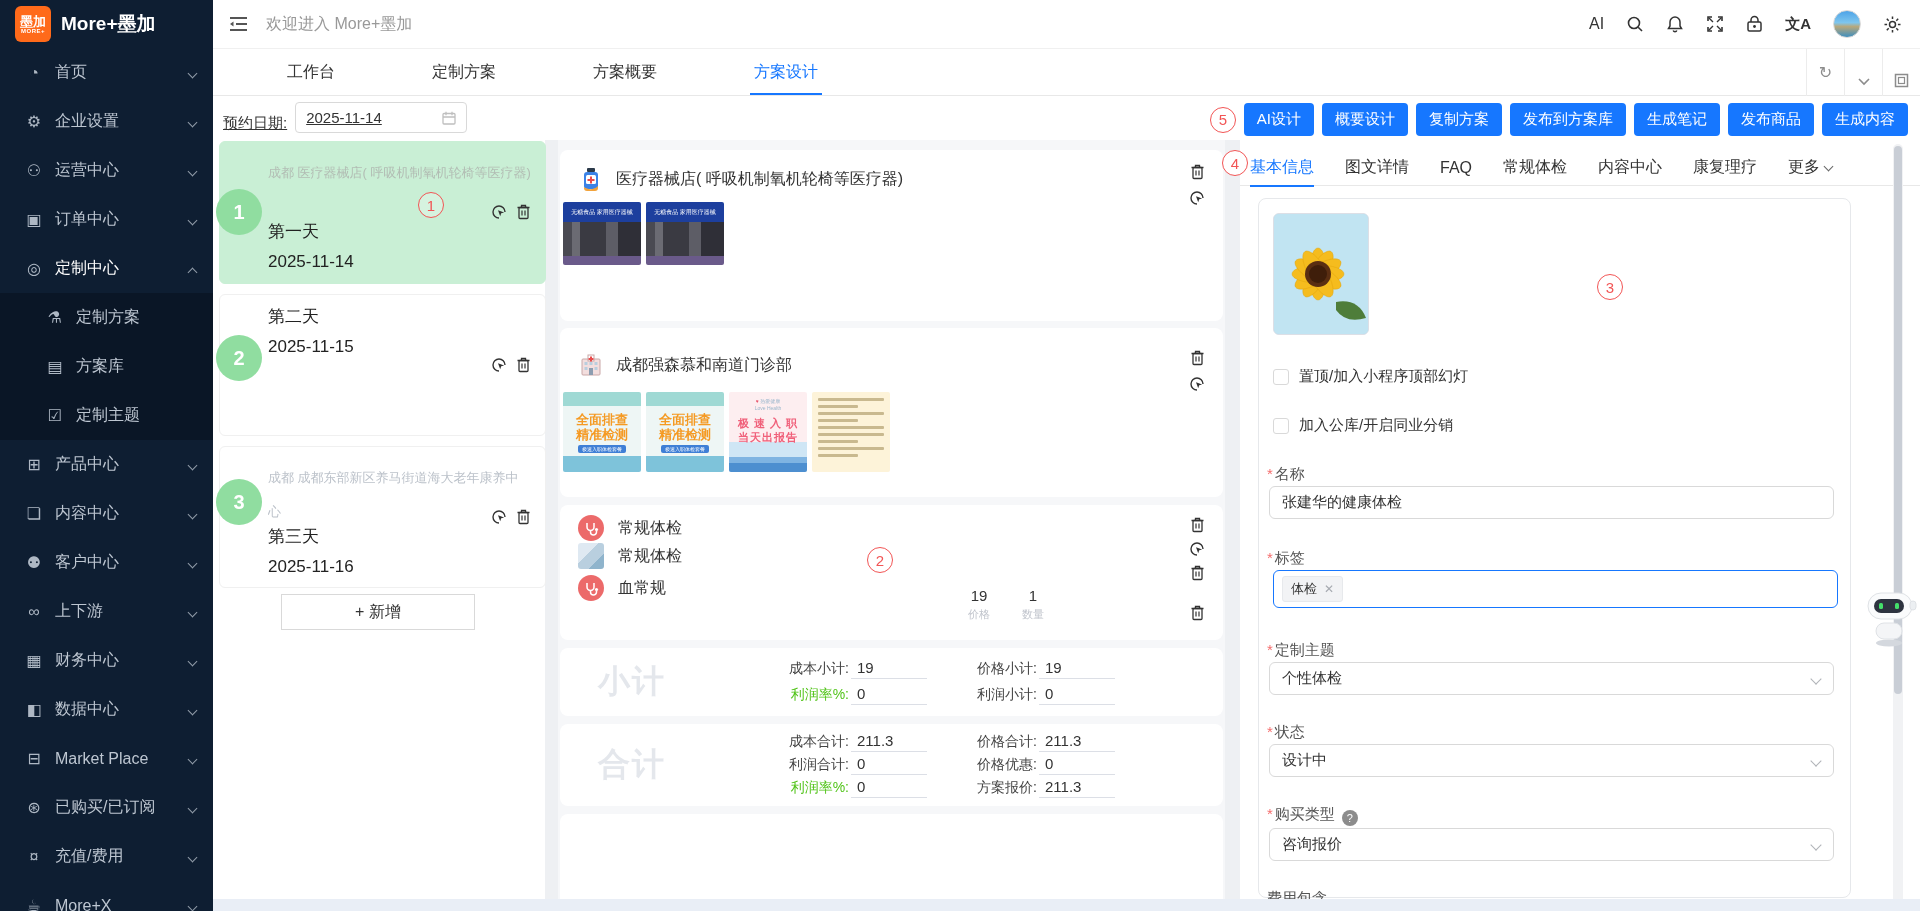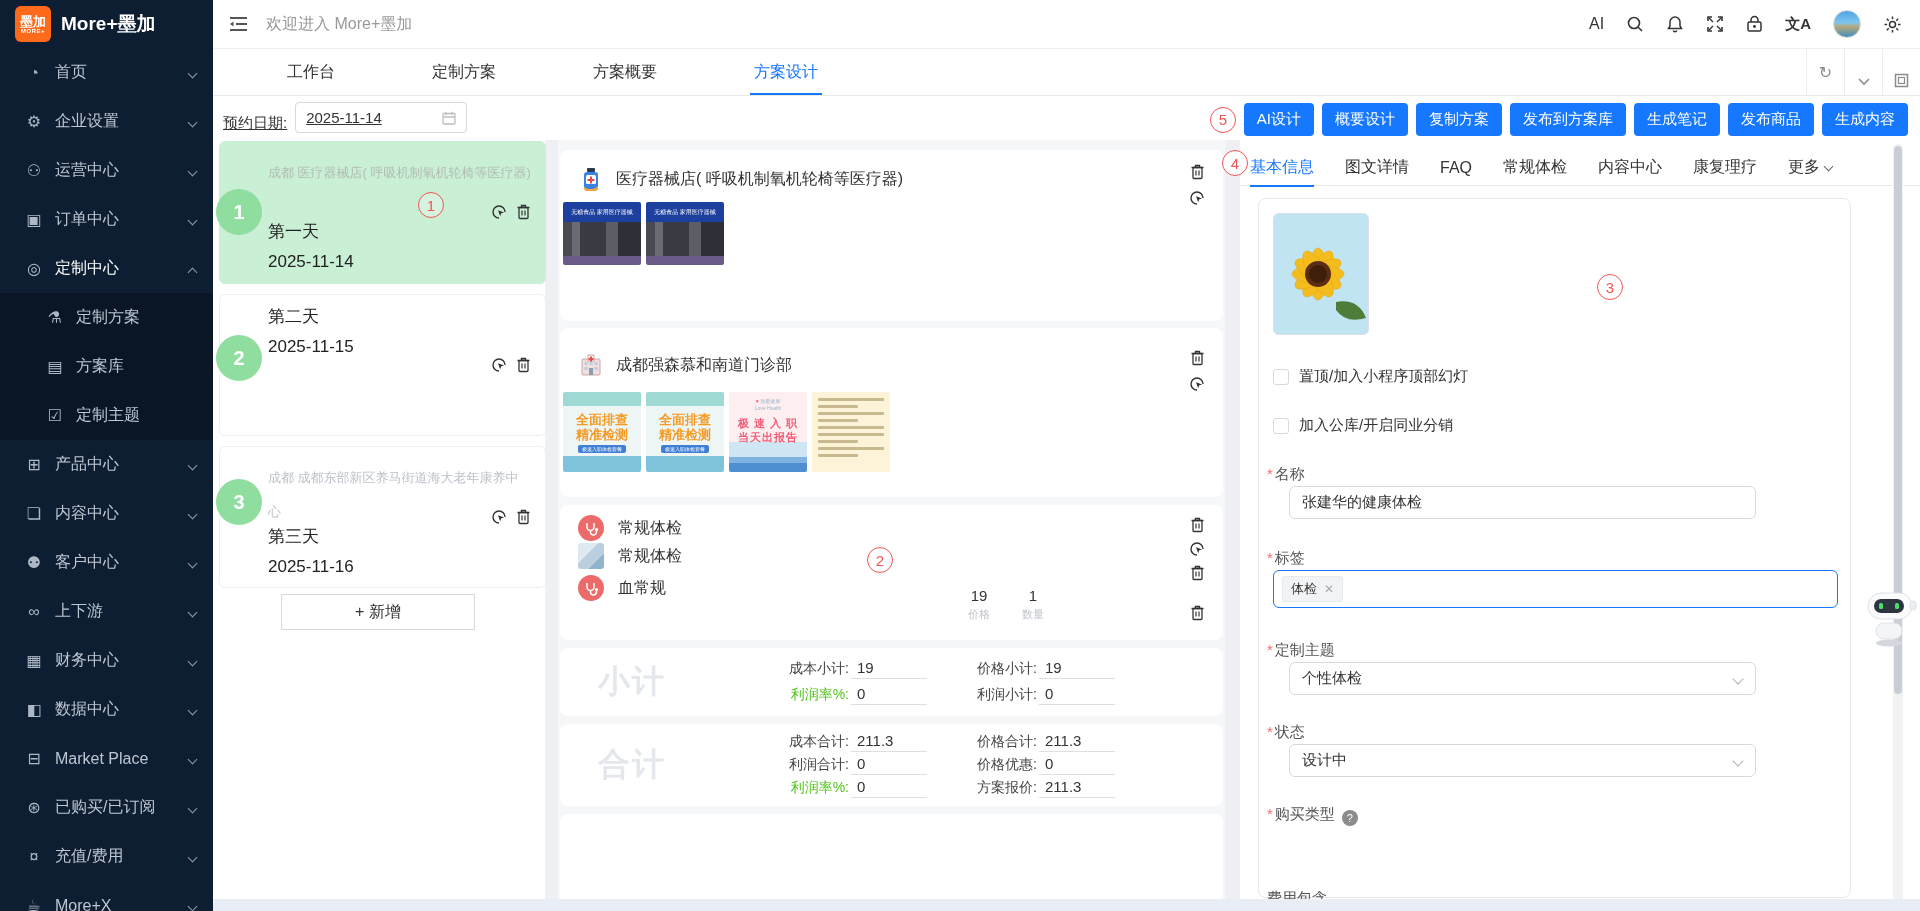--- a/index.html
+++ b/index.html
@@ -119,21 +119,21 @@
   .ptab.active::after { content:""; position:absolute; left:0; right:0; bottom:-1px; height:2px; background:#1677ff; }
   .ptab .chev2 { width:9px; height:9px; margin-left:5px; position:relative; }
   .ptab .chev2::before { content:""; position:absolute; left:0; top:0; width:6px; height:6px; border-right:1.3px solid #666; border-bottom:1.3px solid #666; transform:rotate(45deg); }
   .pcard { position:absolute; left:18px; top:58px; width:593px; height:700px; border:1px solid #e6e8eb; border-radius:8px; }
   .upload-box { position:absolute; left:14px; top:14px; width:96px; height:122px; border:1px solid #dcdfe6; border-radius:6px; overflow:hidden; background:#bfe0f0; }
   .cb-row { position:absolute; left:14px; display:flex; align-items:center; cursor:pointer; }
   .cb-box { width:16px; height:16px; border:1px solid #d9d9d9; border-radius:3px; background:#fff; margin-right:10px; }
   .cb-label { font-size:15px; color:#333; }
   .f-label { position:absolute; left:8px; font-size:15px; color:#555; }
   .f-label .req { color:#f56c6c; margin-right:2px; }
-  .f-input { position:absolute; left:30px; width:467px; height:33px; border:1px solid #d9d9d9; border-radius:6px; display:flex; align-items:center; padding:0 12px; font-size:15px; color:#333; background:#fff; }
+  .f-input { position:absolute; left:10px; width:565px; height:33px; border:1px solid #d9d9d9; border-radius:6px; display:flex; align-items:center; padding:0 12px; font-size:15px; color:#333; background:#fff; }
   .f-select { cursor:pointer; }
   .f-select .sel-chev { position:absolute; right:12px; top:12px; width:9px; height:9px; }
   .f-select .sel-chev::before { content:""; position:absolute; width:7px; height:7px; border-right:1.4px solid #b0b3b8; border-bottom:1.4px solid #b0b3b8; transform:rotate(45deg); }
   .tagbox { position:absolute; left:14px; width:565px; height:38px; border:1.5px solid #1677ff; border-radius:6px; display:flex; align-items:center; padding:0 8px; background:#fff; }
   .tagchip { background:#f2f3f5; border:1px solid #e7e9ec; border-radius:3px; padding:3px 8px; font-size:13px; color:#333; display:flex; align-items:center; gap:7px; }
   .tagchip .x { color:#a6aab0; font-size:12px; cursor:pointer; }
   .help-circ { display:inline-flex; width:16px; height:16px; border-radius:50%; background:#8c8c8c; color:#fff; font-size:11px; align-items:center; justify-content:center; margin-left:7px; vertical-align:-3px; }
 
   
   .vscroll { position:absolute; left:1680px; top:48px; width:10px; height:767px; background:#f1f2f4; border-radius:5px; }
@@ -713,20 +713,24 @@
               <span class="sel-chev"></span>
             </div>
 
           <div class="f-label" style="top:524px;"><span class="req">*</span><span>状态</span></div>
           <div class="f-input f-select" style="top:545px;">
               <span>设计中</span>
               <span class="sel-chev"></span>
             </div>
 
           <div class="f-label" style="top:606px;"><span class="req">*</span><span>购买类型</span><span class="help-circ">?</span></div>
+          <div class="f-input f-select" style="top:629px;">
+              <span>咨询报价</span>
+              <span class="sel-chev"></span>
+            </div>
 
           <div class="f-label" style="top:690px; color:#555;"><span>费用包含</span></div>
         </div>
       </div>
 
       <div class="red-circ" style="left:205px; top:96px;">1</div>
       <div class="red-circ" style="left:654px; top:451px;">2</div>
       <div class="red-circ" style="left:1384px; top:178px;">3</div>
       <div class="red-circ" style="left:1009px; top:54px; background:#fff;">4</div>
 

